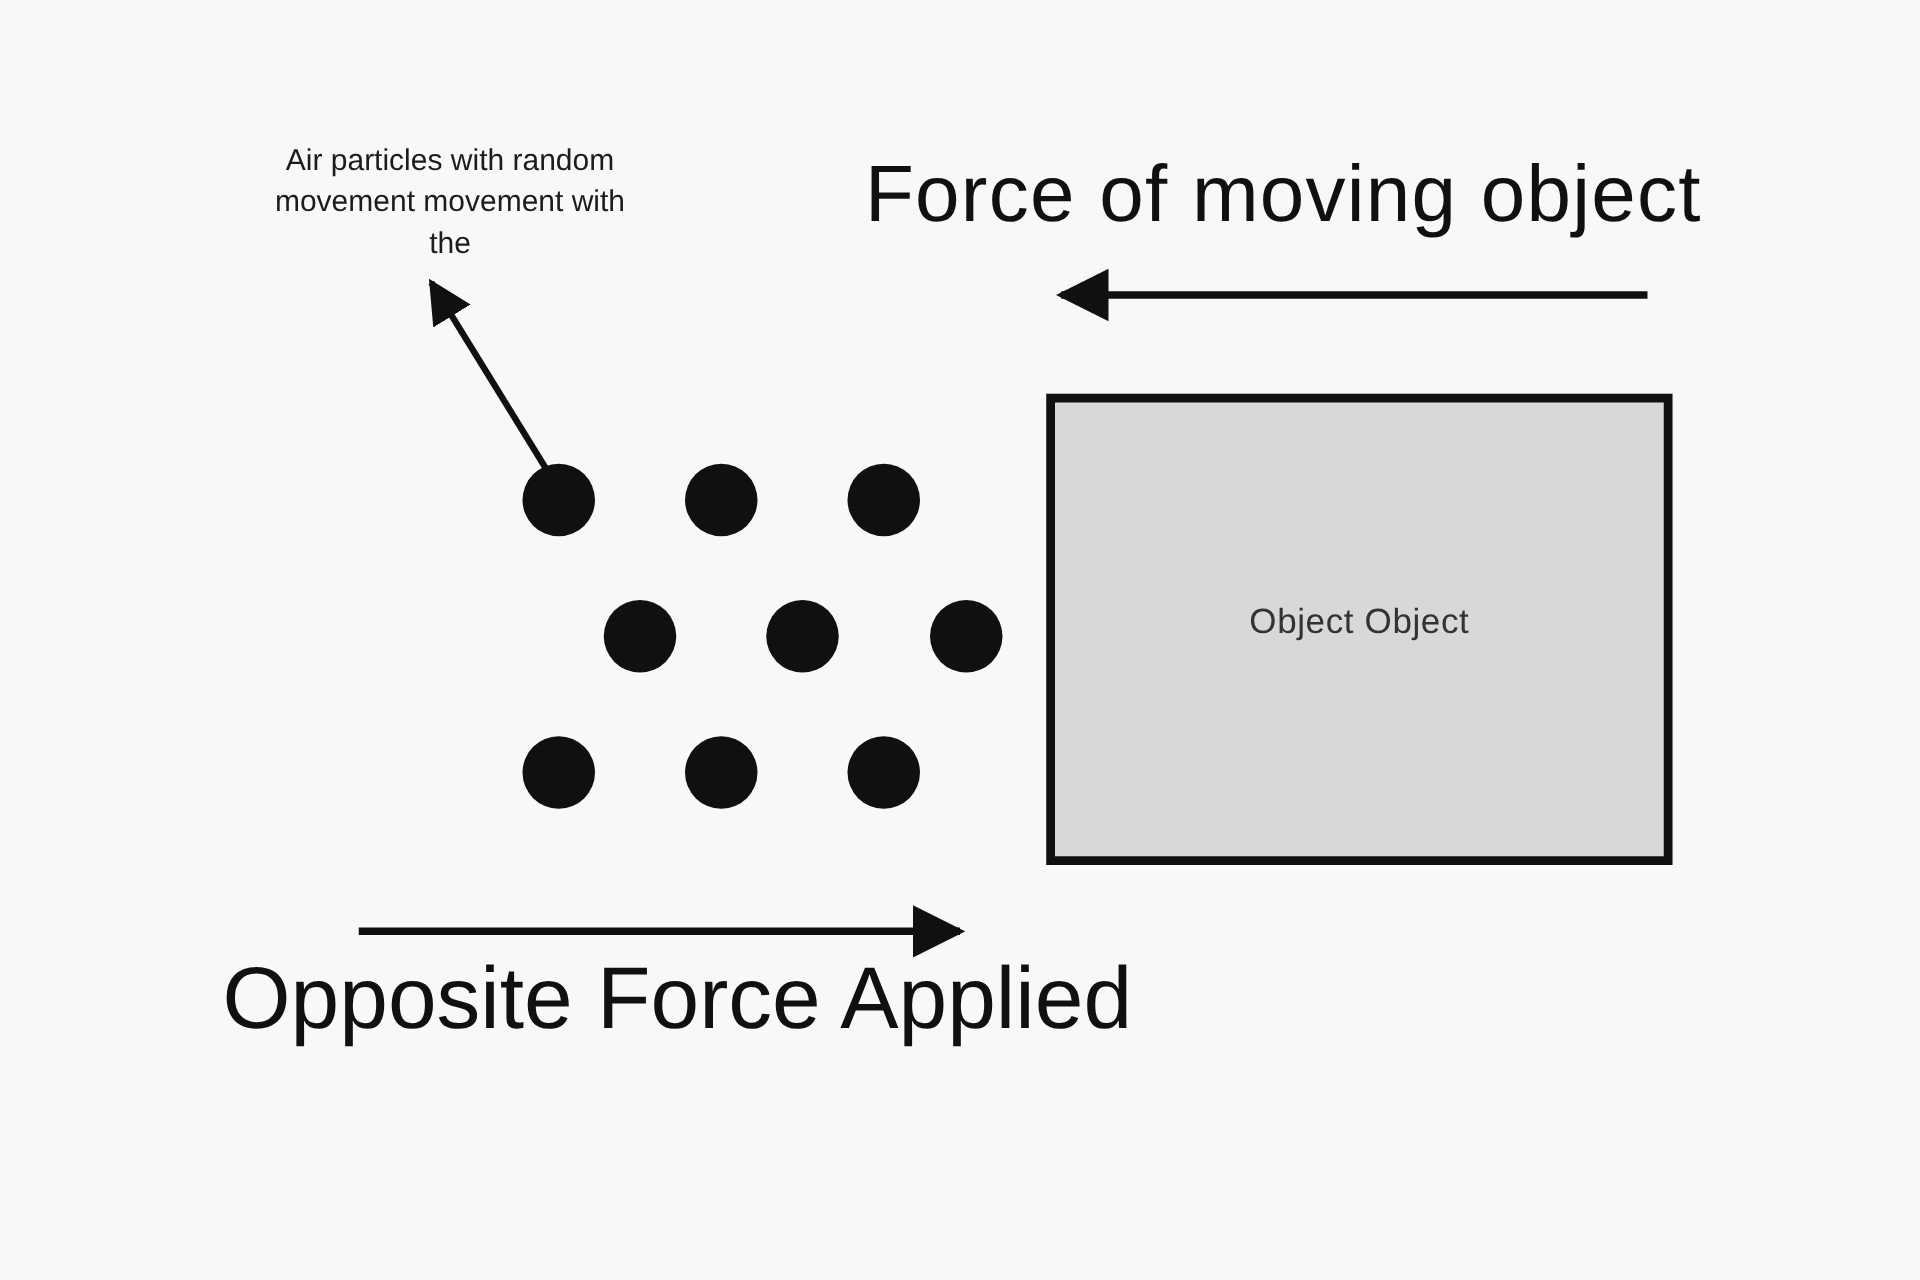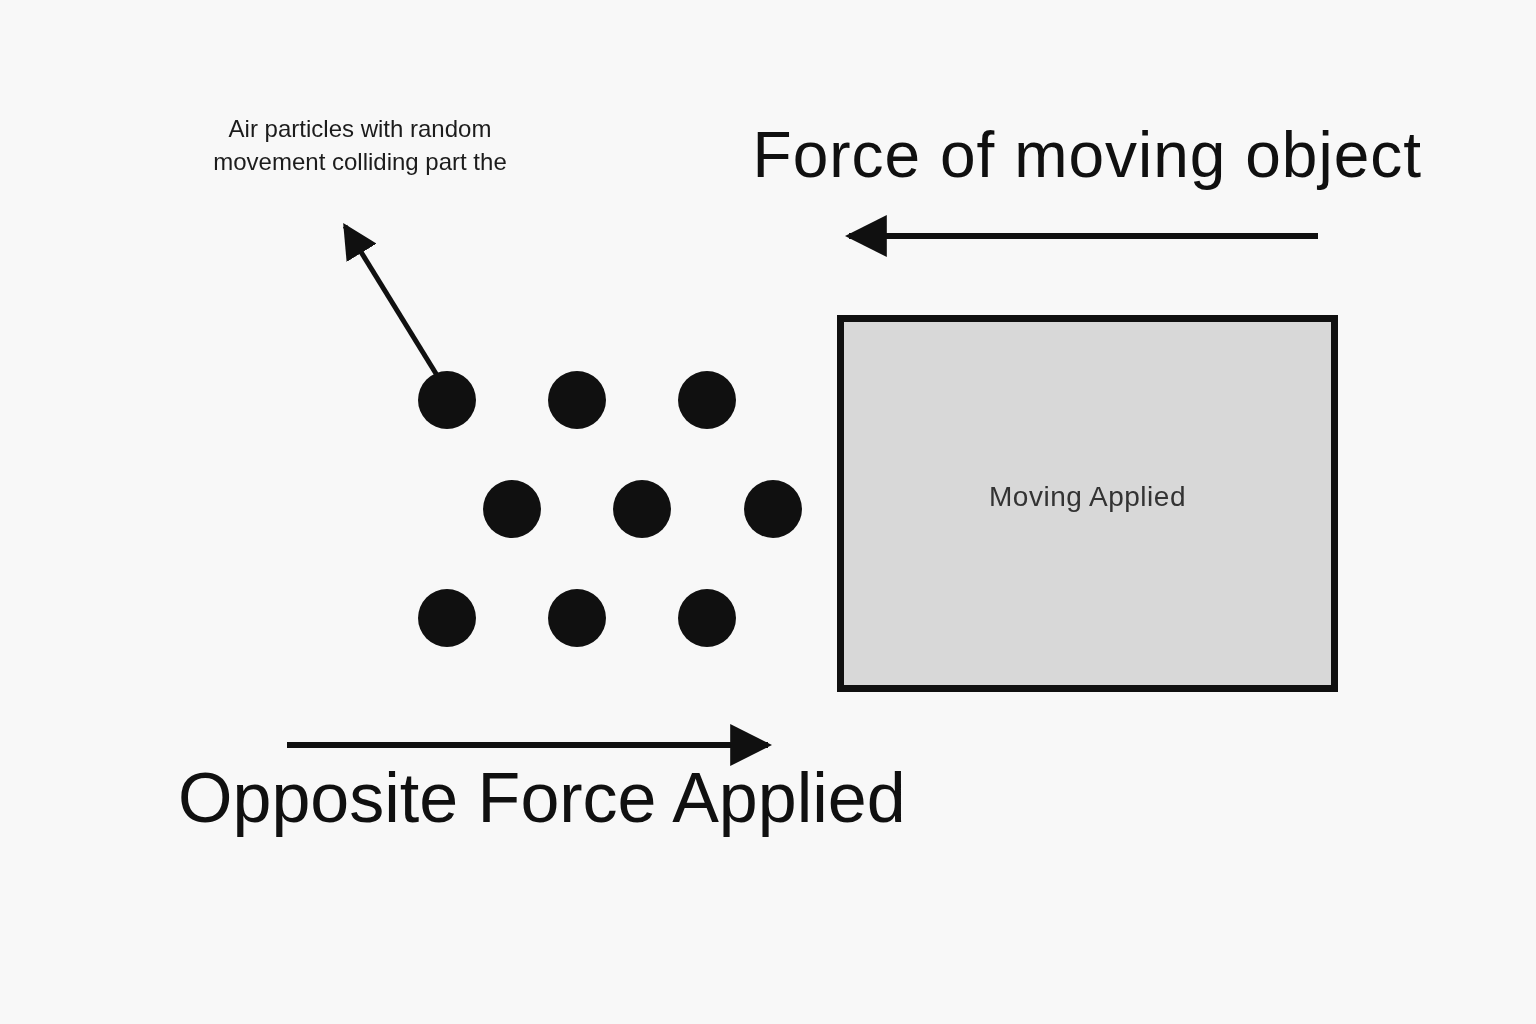--- a/index.html
+++ b/index.html
@@ -42,21 +42,21 @@
     text-align: center;
     font-size: 24px;
     line-height: 33px;
     color: #1c1c1c;
   }
   .force-title {
     position: absolute;
     left: 692px;
     top: 120px;
     width: 730px;
-    text-align: right;
+    text-align: left;
     font-size: 64px;
     line-height: 1.1;
     white-space: nowrap;
     letter-spacing: 1px;
   }
   .opposite-title {
     position: absolute;
     left: 137px;
     top: 760px;
     font-size: 70px;
@@ -110,24 +110,24 @@
       <circle class="particle" cx="642" cy="509" r="29"></circle>
       <circle class="particle" cx="773" cy="509" r="29"></circle>
       <circle class="particle" cx="447" cy="618" r="29"></circle>
       <circle class="particle" cx="577" cy="618" r="29"></circle>
       <circle class="particle" cx="707" cy="618" r="29"></circle>
     </g>
   </svg>
 
   <div class="annotation">
     <div>Air particles with random</div>
-    <div>movement colliding part the</div>
+    <div>movement movement with the</div>
   </div>
 
   <div class="force-title">Force of moving object</div>
 
   <div class="object-box">
-    <div class="object-label">Moving Applied</div>
+    <div class="object-label">Object Object</div>
   </div>
 
   <div class="opposite-title">Opposite Force Applied</div>
 
 </div>
 
 </body></html>

